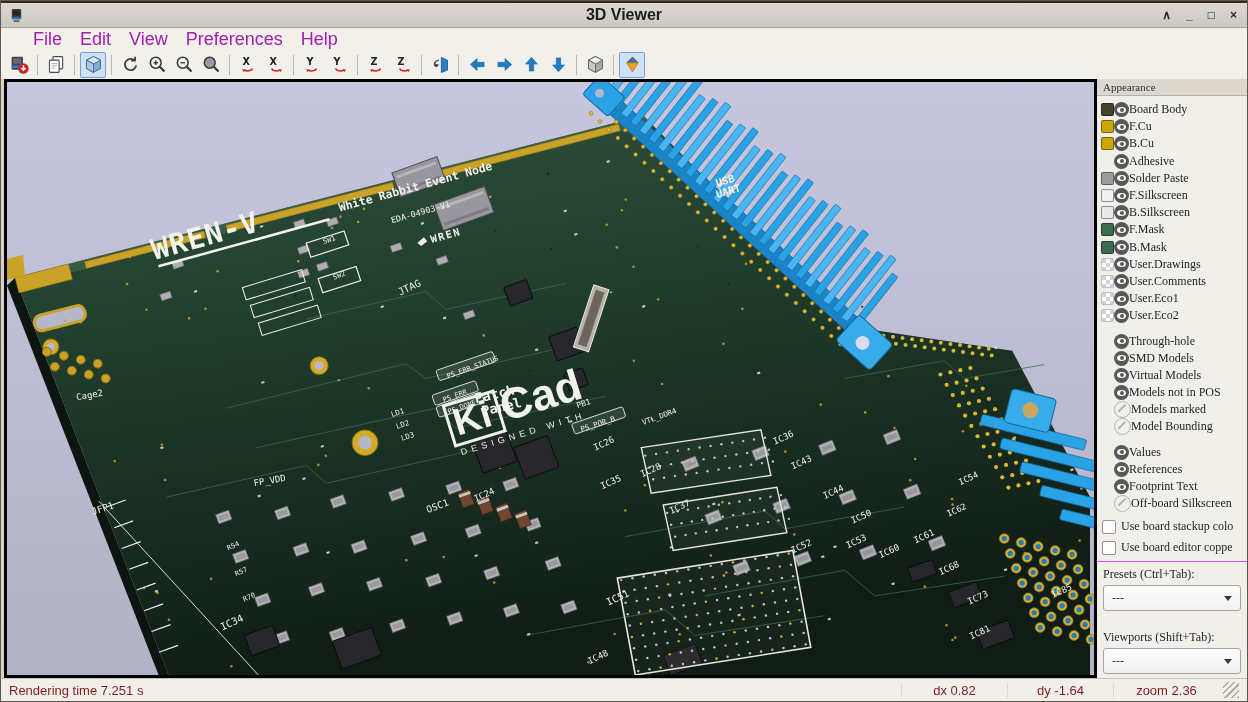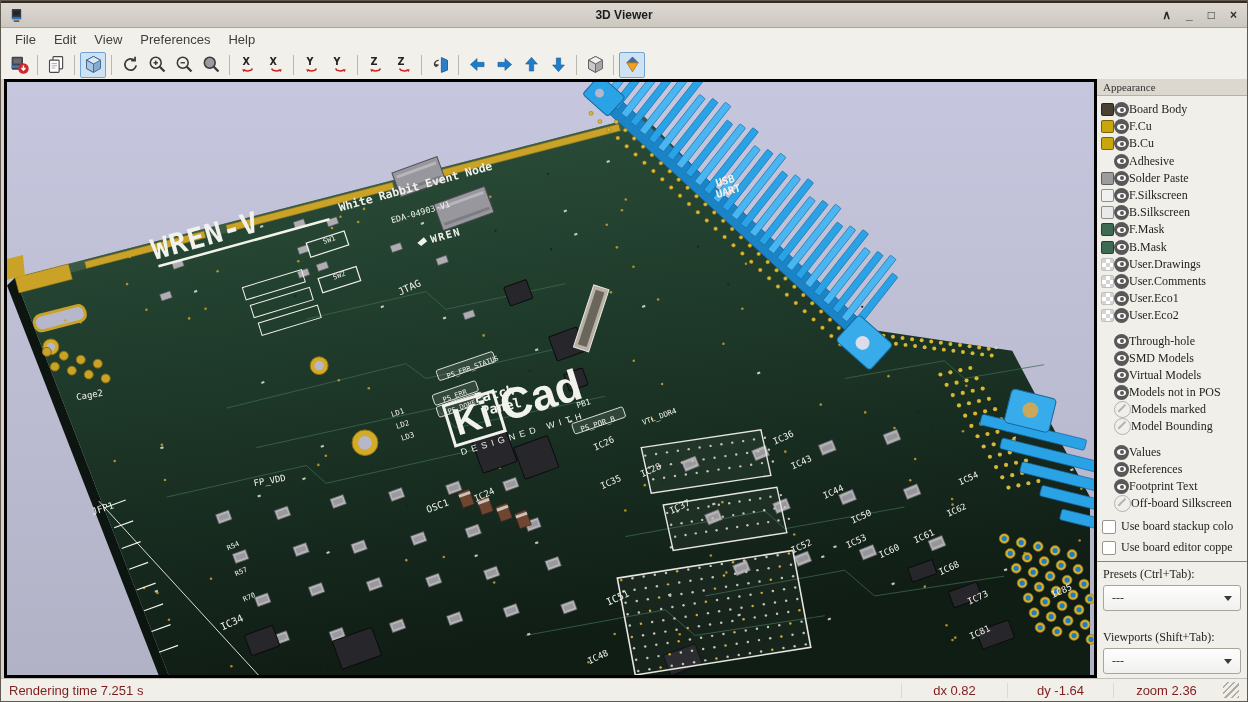--- a/index.html
+++ b/index.html
@@ -2,25 +2,25 @@
 <html><head>
 <meta charset="utf-8">
 <style>
   html,body{margin:0;padding:0;background:#666;}
   .window{width:1248px;height:702px;display:flex;flex-direction:column;box-sizing:border-box;
     font-family:"Liberation Sans",sans-serif;background:#f2f0eb;border:1px solid #5f594f;overflow:hidden;}
   
   .titlebar{height:24px;flex:none;background:linear-gradient(#ddd9d2,#ccc8c0);border-top:2px solid #362b1e;
     border-bottom:1px solid #aaa69e;display:flex;align-items:center;padding:0 8px;position:relative;}
   .appicon{width:15px;height:15px;flex:none;z-index:1;}
-  .title{position:absolute;left:0;right:0;text-align:center;font-size:12px;font-weight:bold;color:#1c1c1c;}
+  .title{position:absolute;left:0;right:0;text-align:center;font-size:16px;font-weight:bold;color:#1c1c1c;}
   .winctl{margin-left:auto;display:flex;gap:15px;z-index:1;padding-right:2px;}
   .winctl span{font-size:12px;font-weight:bold;color:#2a2a2a;line-height:1;cursor:default;}
   
-  .menubar{height:22px;flex:none;display:flex;align-items:center;padding:0 5px;font-size:13px;color:#404040;}
+  .menubar{height:22px;flex:none;display:flex;align-items:center;padding:0 23px;font-size:18px;color:#a21caf;}
   .mi{padding:2px 9px;border-radius:2px;cursor:default;}
   
   .toolbar{height:29px;flex:none;display:flex;align-items:center;padding:0 5px;gap:1px;}
   .tbtn{width:26px;height:26px;display:flex;align-items:center;justify-content:center;border:1px solid transparent;
     border-radius:2px;background:transparent;padding:0;}
   .tbtn svg{width:21px;height:21px;display:block;}
   .tbtn.active{background:#cfe2f4;border-color:#73a3d4;}
   .tsep{width:1px;height:20px;background:#bcb8b0;margin:0 4px;flex:none;}
   
   .main{flex:1;display:flex;min-height:0;background:#d6d2ca;padding-left:3px;}

